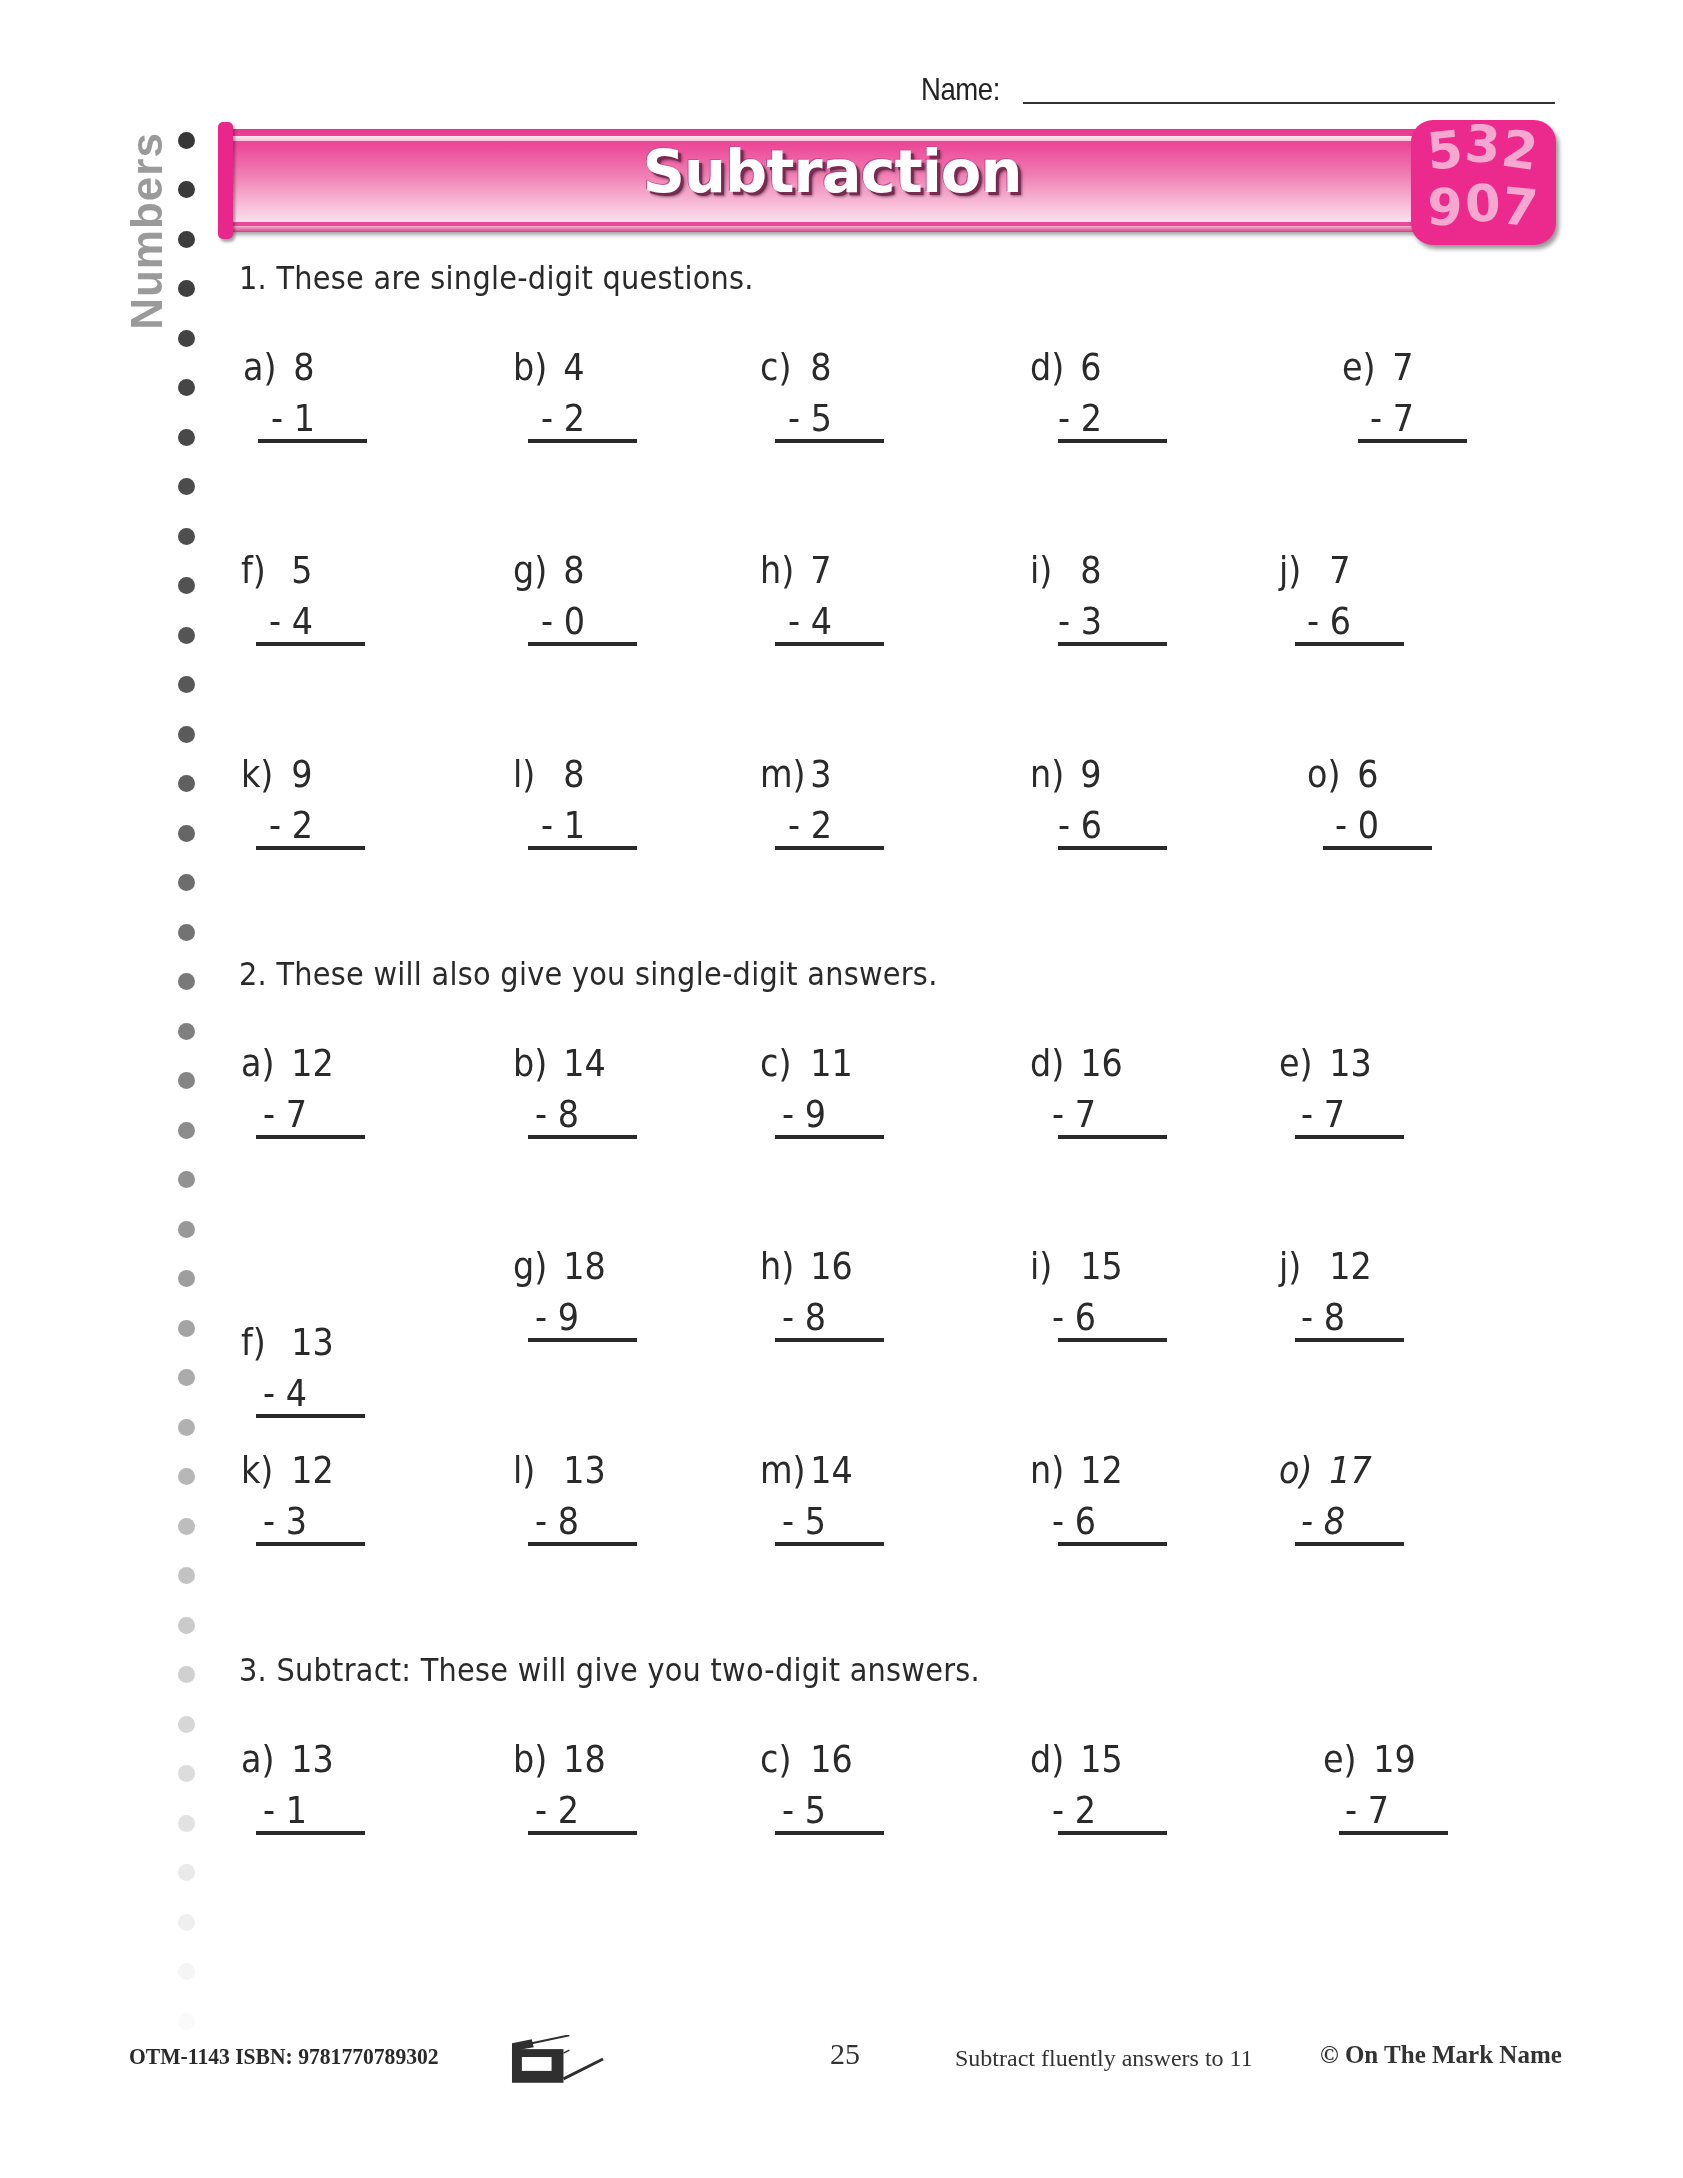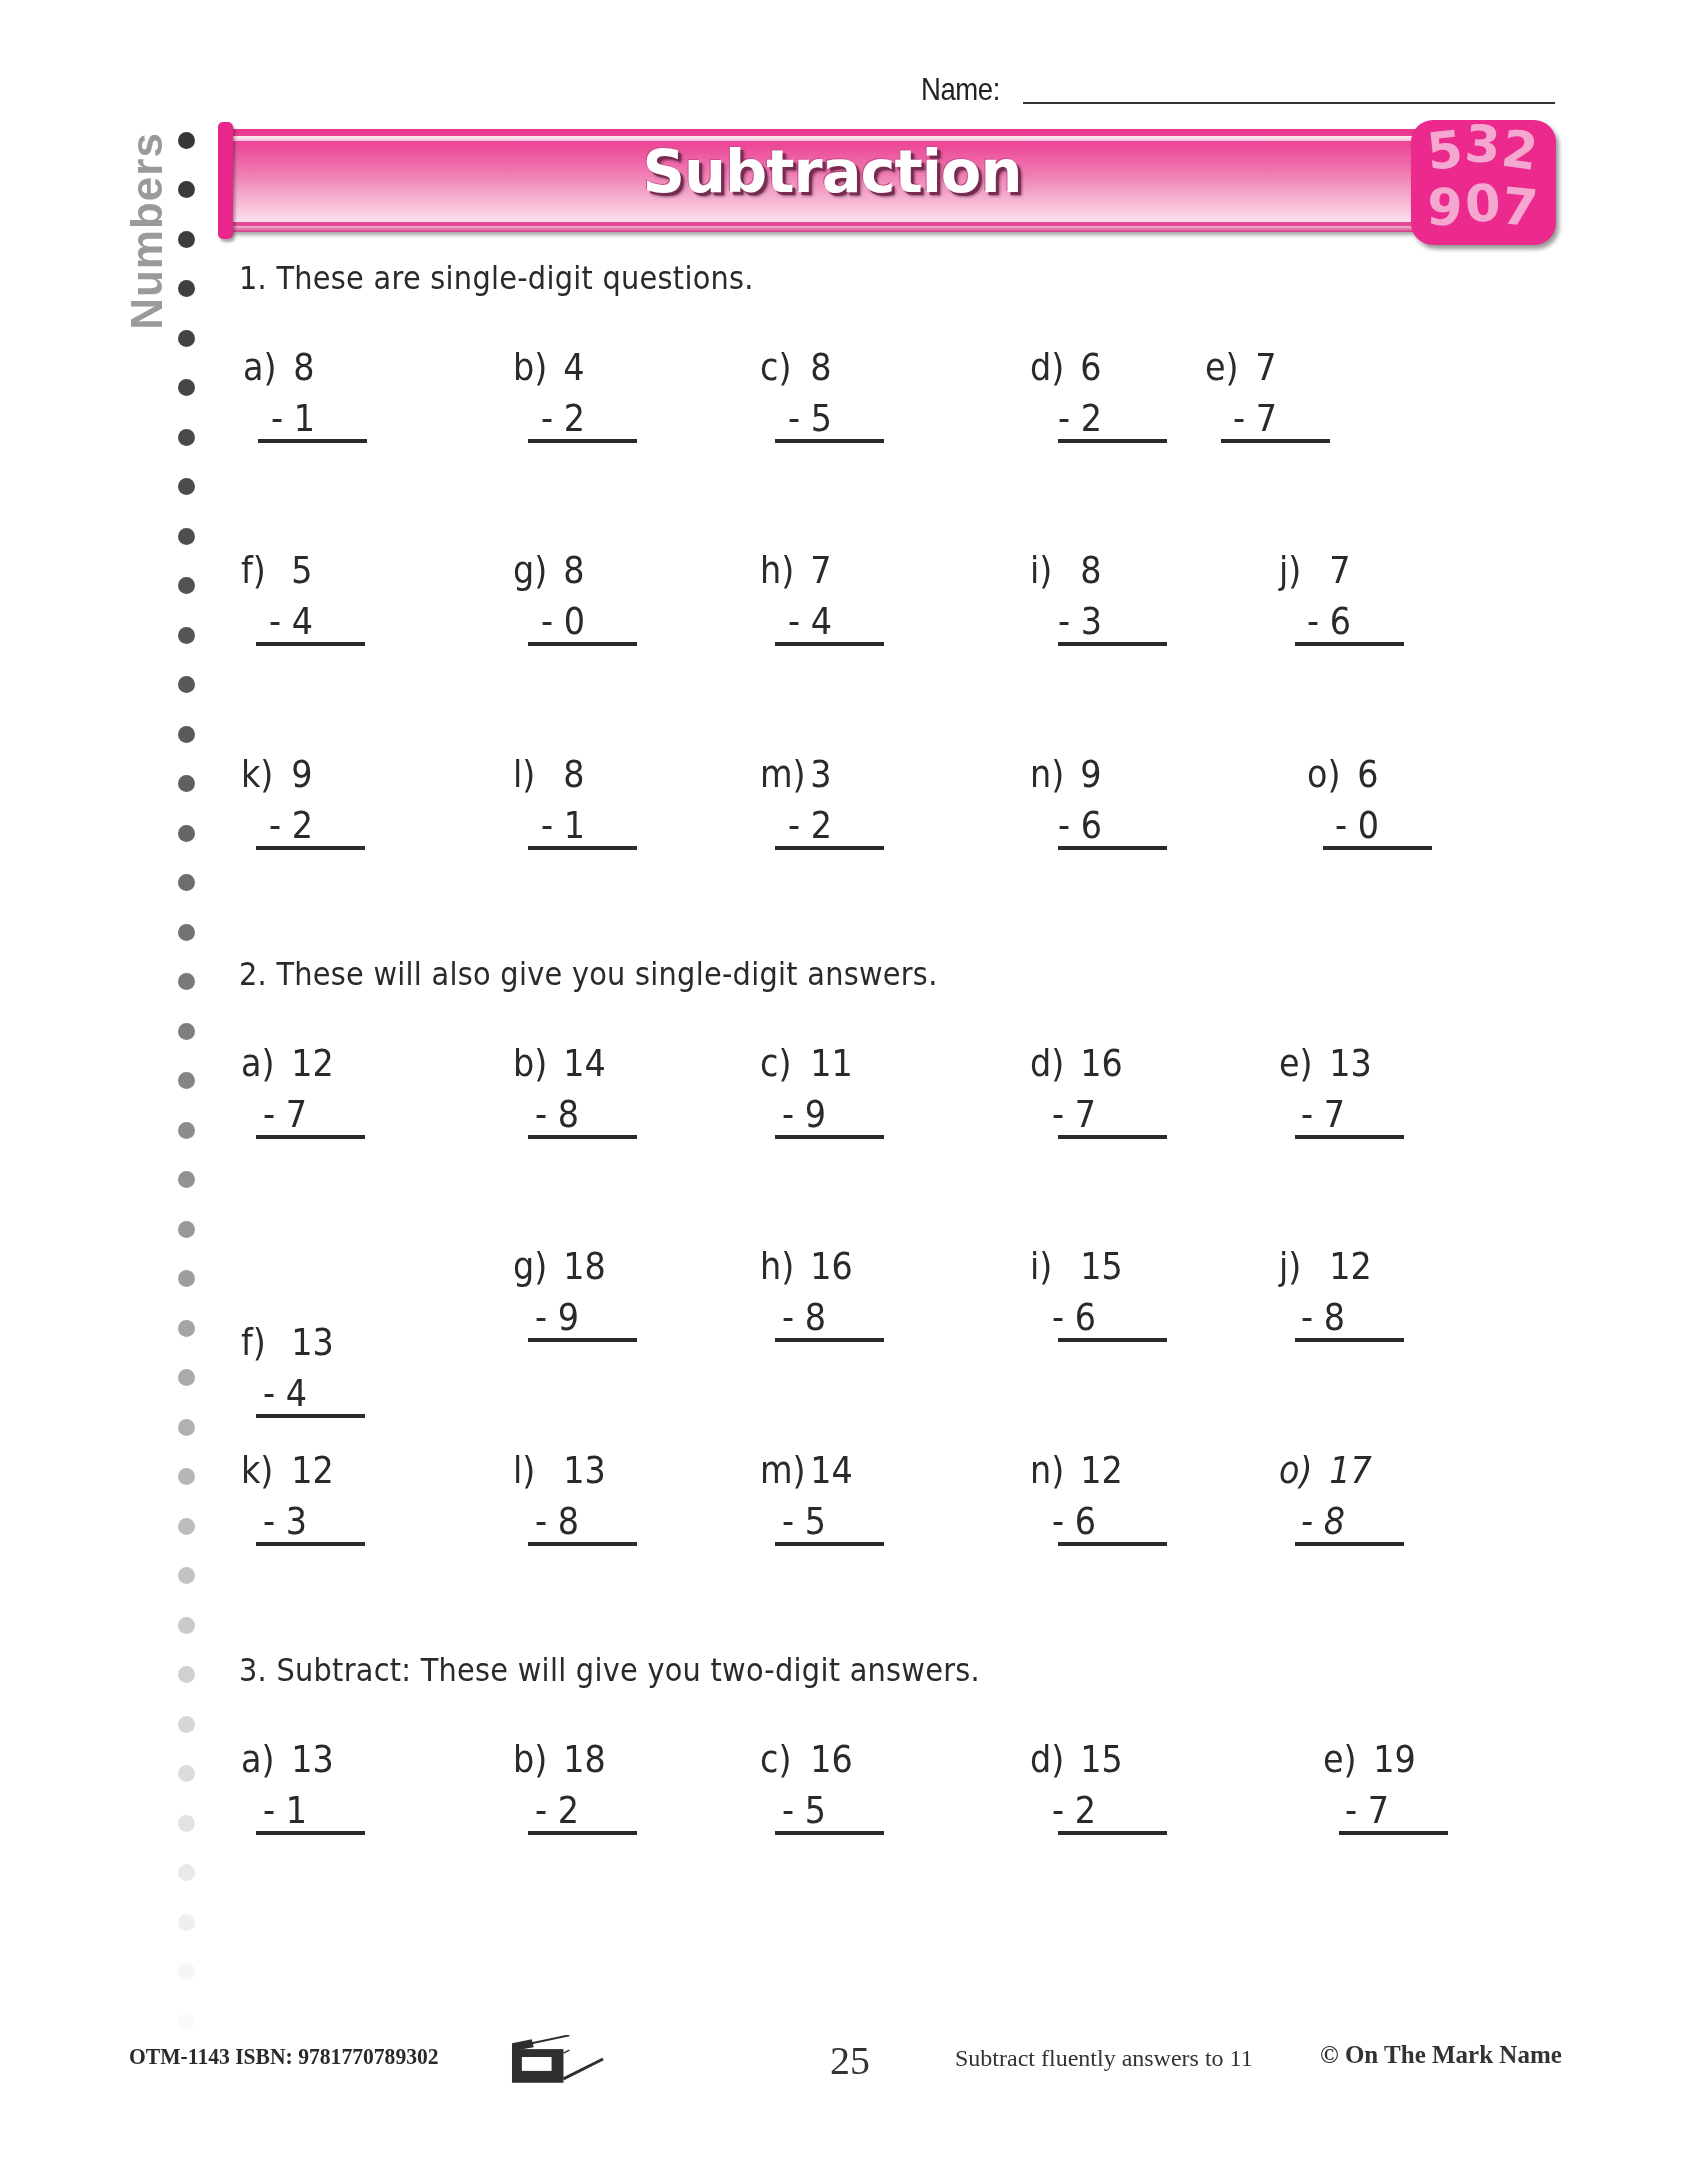--- a/index.html
+++ b/index.html
@@ -52,21 +52,21 @@
   .problem .top .lbl { display: inline-block; width: 57px; }
   .problem .top .num { display: inline-block; width: 69px; text-align: left; }
   .problem .bottom { position: absolute; top: 51px; font-size: 38px; white-space: nowrap;
                   font-family: "DejaVu Sans", sans-serif; color: #2a2a2a; transform: scaleX(0.88); transform-origin: left; }
   .problem .rule { position: absolute; top: 94px; height: 4px; width: 109px; background: #2a2a2a; }
 
   
   .footer-left { left: 129px; top: 2043px; font-family: "Liberation Serif", serif; font-size: 24px;
                  font-weight: bold; color: #2a2a2a; transform: scaleX(0.9); transform-origin: left; white-space: nowrap; }
   .copier { left: 510px; top: 2035px; width: 99px; height: 50px; }
-  .page-num { left: 830px; top: 2037px; font-family: "Liberation Serif", serif; font-size: 40px; color: #333; }
+  .page-num { left: 830px; top: 2037px; font-family: "Liberation Serif", serif; font-size: 30px; color: #333; }
   .footer-skill { left: 955px; top: 2045px; font-family: "Liberation Serif", serif; font-size: 24px; color: #333; white-space: nowrap; }
   .footer-copy { left: 1320px; top: 2041px; font-family: "Liberation Serif", serif; font-size: 25px; font-weight: bold; color: #333; white-space: nowrap; }
 </style>
 </head>
 <body>
 
 <div class="abs name-label">Name:</div>
 <div class="abs name-line"></div>
 
 <div class="abs side-label">
@@ -140,21 +140,21 @@
     <div class="abs problem" style="left: 760px; top: 345px;">
       <div class="top"><span class="lbl">c)</span><span class="num">8</span></div>
       <div class="bottom" style="left: 28px;">- 5</div>
       <div class="rule" style="left: 15px;"></div>
     </div>
     <div class="abs problem" style="left: 1030px; top: 345px;">
       <div class="top"><span class="lbl">d)</span><span class="num">6</span></div>
       <div class="bottom" style="left: 28px;">- 2</div>
       <div class="rule" style="left: 28px;"></div>
     </div>
-    <div class="abs problem" style="left: 1205px; top: 345px;">
+    <div class="abs problem" style="left: 1342px; top: 345px;">
       <div class="top"><span class="lbl">e)</span><span class="num">7</span></div>
       <div class="bottom" style="left: 28px;">- 7</div>
       <div class="rule" style="left: 16px;"></div>
     </div>
     <div class="abs problem" style="left: 241px; top: 548px;">
       <div class="top"><span class="lbl">f)</span><span class="num">5</span></div>
       <div class="bottom" style="left: 28px;">- 4</div>
       <div class="rule" style="left: 15px;"></div>
     </div>
     <div class="abs problem" style="left: 513px; top: 548px;">

